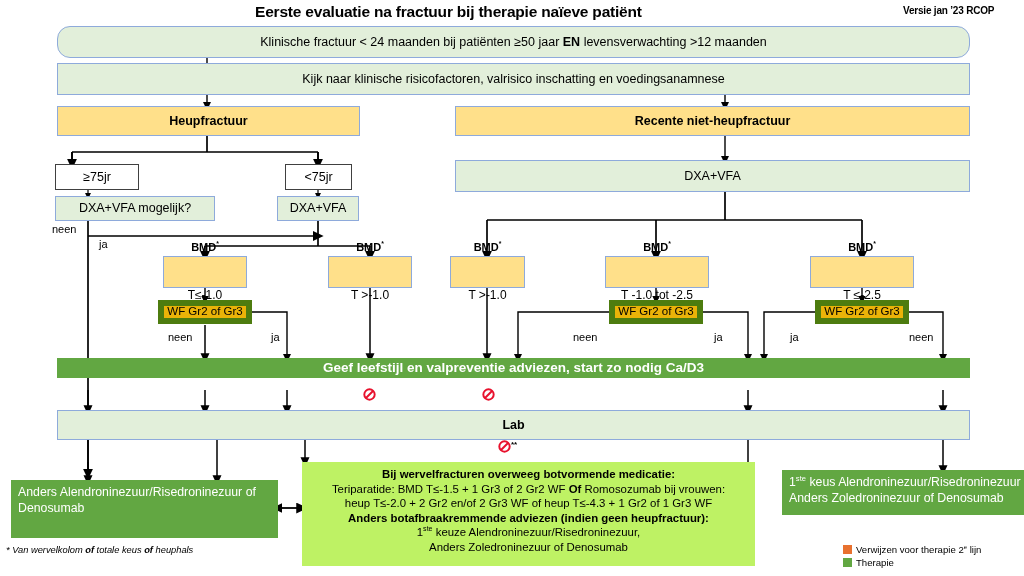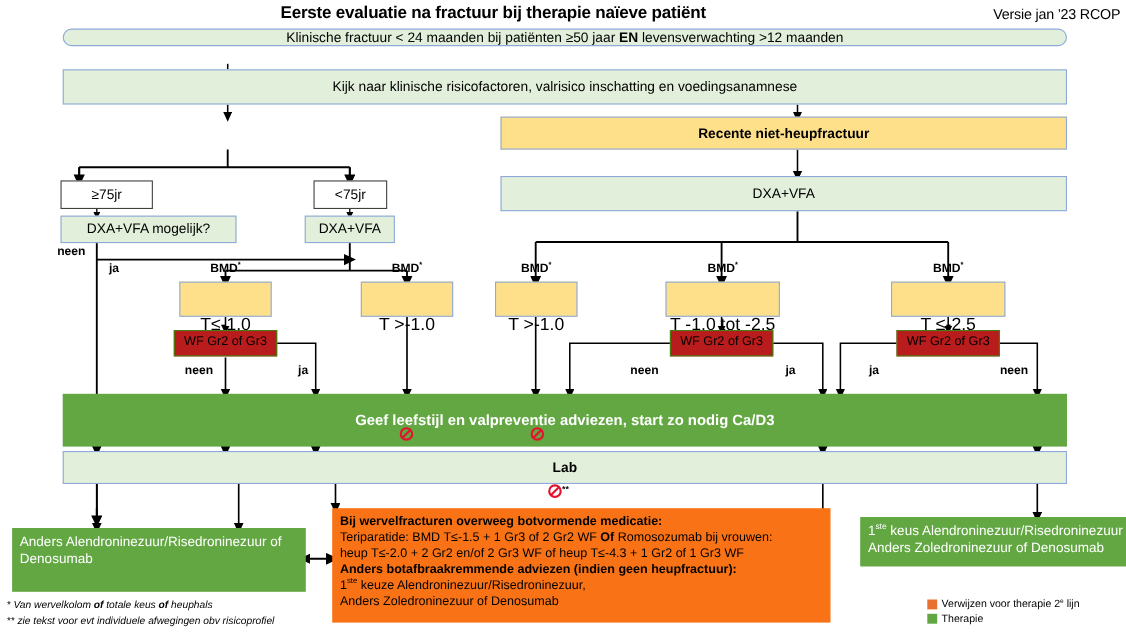--- a/index.html
+++ b/index.html
@@ -8,44 +8,44 @@
     font-family:"Liberation Sans","DejaVu Sans",sans-serif;
     color:#000;
   }
   #stage{position:relative;width:1024px;height:576px;}
   svg#wires{position:absolute;left:0;top:0;width:1024px;height:576px;pointer-events:none;}
 
   .node{position:absolute;box-sizing:border-box;display:flex;align-items:center;
         justify-content:center;text-align:center;line-height:1.15;}
   .green-lite{background:#e2efda;border:1px solid #8eaadb;}
   .yellow{background:#ffe08a;border:1px solid #8eaadb;}
-  .yellow-b{background:#b91c1c;border:1px solid #4d7c0f;}
+  .yellow-b{background:#eab308;border:6px solid #4d7c0f;}
   .white{background:#ffffff;border:1px solid #404040;}
   .green-solid{background:#62a742;}
 
   .title{position:absolute;font-weight:bold;font-size:15.5px;letter-spacing:-.2px;}
-  .version{position:absolute;font-weight:normal;font-size:13px;letter-spacing:-.2px;}
+  .version{position:absolute;font-weight:bold;font-size:10px;letter-spacing:-.2px;}
   .t13{font-size:12.5px;}
   .t12{font-size:11.5px;}
   .bold{font-weight:bold;}
 
   .bmd{flex-direction:column;justify-content:center;gap:1px;}
   .bmd .l1{font-weight:bold;font-size:11px;}
-  .bmd .l2{font-size:16px;margin-top:35px;}
+  .bmd .l2{font-size:12px;margin-top:35px;}
   sup{font-size:.62em;vertical-align:super;line-height:0;}
 
   .barlabel{color:#fff;font-weight:bold;font-size:13.5px;}
   .lab{font-weight:bold;font-size:12.5px;}
 
-  .edgelbl{position:absolute;font-weight:bold;font-size:11px;}
+  .edgelbl{position:absolute;font-weight:normal;font-size:11px;}
 
   .txtbox{position:absolute;box-sizing:border-box;text-align:left;
           padding:5px 7px;line-height:1.28;}
   .txtbox.greenbox{background:#62a742;color:#fff;font-size:12.3px;}
-  .txtbox.orangebox{background:#f97316;color:#000;font-size:11.4px;}
+  .txtbox.orangebox{background:#bef264;color:#000;font-size:11.4px;text-align:center;}
 
   .foot{position:absolute;font-style:italic;font-size:9.3px;}
   .foot b{font-weight:bold;}
 
   .legend{position:absolute;font-size:9.6px;}
   .legend .row{display:flex;align-items:center;gap:4px;margin-bottom:2px;}
   .legend .sw{width:9px;height:9px;display:inline-block;}
 
   .stop{position:absolute;width:13px;height:13px;}
   .stopmark{position:absolute;font-size:8px;font-weight:bold;}
@@ -134,30 +134,33 @@
       <path d="M88,440 L88,480" stroke-width="1.5" marker-end="url(#ah)"></path>
       <path d="M217,440 L217,480" stroke-width="1.5" marker-end="url(#ah)"></path>
       <path d="M305,440 L305,462" stroke-width="1.5" marker-end="url(#ah)"></path>
       <path d="M748,440 L748,470" stroke-width="1.5" marker-end="url(#ah)"></path>
       <path d="M943,440 L943,470" stroke-width="1.5" marker-end="url(#ah)"></path>
 
       <path d="M277,508 L302,508" stroke-width="1.8" marker-end="url(#ah)" marker-start="url(#ahl)"></path>
     </g>
   </svg>
 
-  <div class="node green-lite t13" style="left:57px;top:26px;width:913px;height:16px;border-radius:13px;">
+  <div class="node green-lite t13" style="left:57px;top:26px;width:913px;height:32px;border-radius:13px;">
     <span>
       Klinische fractuur &lt; 24 maanden bij patiënten ≥50 jaar <b>EN</b> levensverwachting  &gt;12 maanden
     </span>
   </div>
 
   <div class="node green-lite t13" style="left:57px;top:63px;width:913px;height:32px;">
     <span>Kijk naar klinische risicofactoren, valrisico inschatting en voedingsanamnese</span>
   </div>
 
+  <div class="node yellow t13 bold" style="left:57px;top:106px;width:303px;height:30px;">
+    <span>Heupfractuur</span>
+  </div>
   <div class="node yellow t13 bold" style="left:455px;top:106px;width:515px;height:30px;">
     <span>Recente niet-heupfractuur</span>
   </div>
 
   <div class="node white t13" style="left:55px;top:164px;width:84px;height:26px;">
     <span>≥75jr</span>
   </div>
   <div class="node white t13" style="left:285px;top:164px;width:67px;height:26px;">
     <span>&lt;75jr</span>
   </div>
@@ -208,21 +211,21 @@
     <span>WF Gr2 of Gr3</span>
   </div>
 
   <div class="edgelbl" style="left:168px;top:331px;">neen</div>
   <div class="edgelbl" style="left:271px;top:331px;">ja</div>
   <div class="edgelbl" style="left:573px;top:331px;">neen</div>
   <div class="edgelbl" style="left:714px;top:331px;">ja</div>
   <div class="edgelbl" style="left:790px;top:331px;">ja</div>
   <div class="edgelbl" style="left:909px;top:331px;">neen</div>
 
-  <div class="node green-solid" style="left:57px;top:358px;width:913px;height:48px;">
+  <div class="node green-solid" style="left:57px;top:358px;width:913px;height:20px;">
     <span class="barlabel">Geef leefstijl en valpreventie adviezen, start zo nodig Ca/D3</span>
   </div>
 
   <svg class="stop" style="left:363px;top:388px;" viewBox="0 0 14 14">
     <circle cx="7" cy="7" r="5.6" fill="none" stroke="#e8112d" stroke-width="2.1"></circle>
     <line x1="3.2" y1="10.8" x2="10.8" y2="3.2" stroke="#e8112d" stroke-width="2.1"></line>
   </svg>
   <svg class="stop" style="left:482px;top:388px;" viewBox="0 0 14 14">
     <circle cx="7" cy="7" r="5.6" fill="none" stroke="#e8112d" stroke-width="2.1"></circle>
     <line x1="3.2" y1="10.8" x2="10.8" y2="3.2" stroke="#e8112d" stroke-width="2.1"></line>
@@ -253,21 +256,20 @@
   </div>
 
   <div class="txtbox greenbox" style="left:762px;top:470px;width:251px;height:45px;margin-left:20px;">
     <div><span>1</span><sup>ste</sup><span> keus Alendroninezuur/Risedroninezuur</span></div>
     <div>Anders Zoledroninezuur of Denosumab</div>
   </div>
 
   <div class="foot" style="left:6px;top:545px;">
     <span>*</span><span> Van wervelkolom </span><b>of</b><span> totale keus </span><b>of</b><span> heuphals</span>
   </div>
-  <div class="foot" style="left:6px;top:559px;">** zie tekst voor evt individuele afwegingen obv risicoprofiel</div>
 
   <div class="legend" style="left:843px;top:544px;">
     <div class="row">
       <span class="sw" style="background:#e8712f;"></span>
       <span><span>Verwijzen voor therapie 2</span><sup>e</sup><span> lijn</span></span>
     </div>
     <div class="row">
       <span class="sw" style="background:#62a742;"></span>
       <span>Therapie</span>
     </div>

